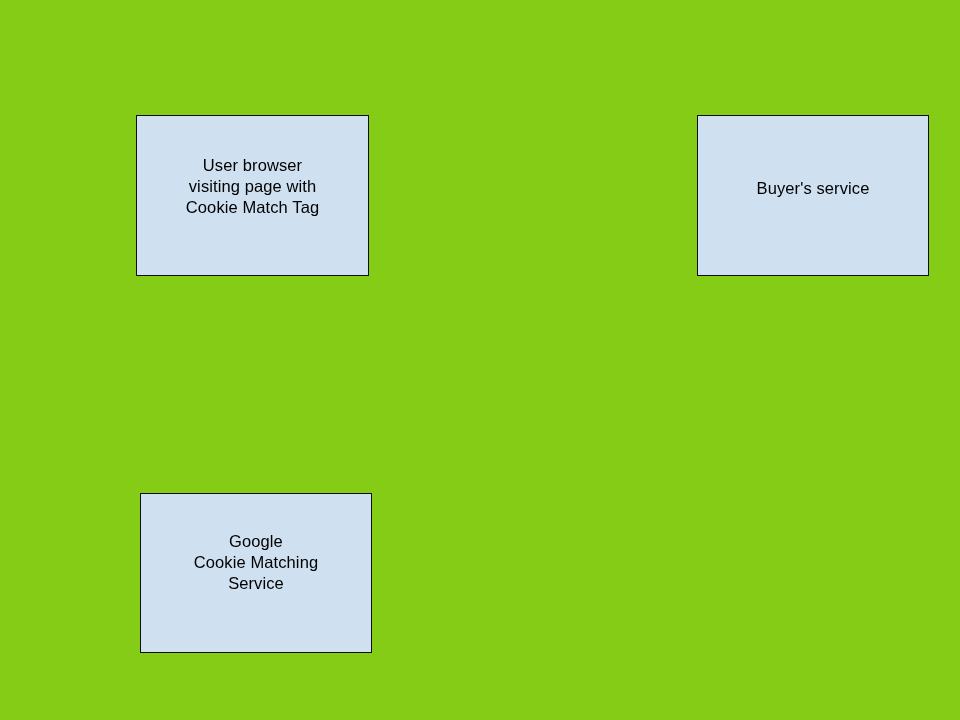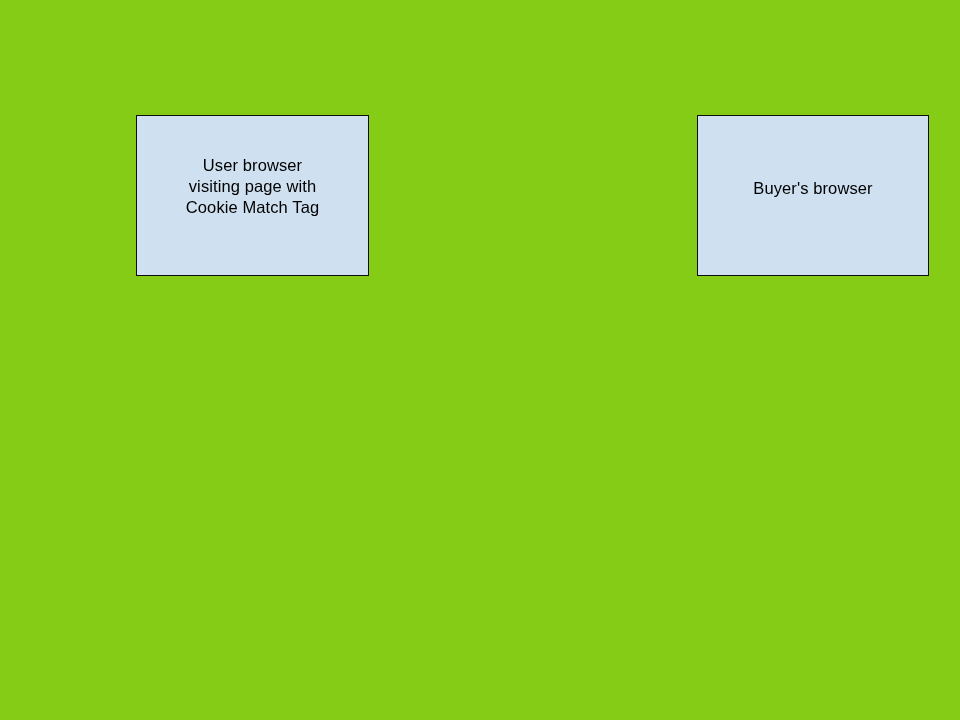--- a/index.html
+++ b/index.html
@@ -73,17 +73,22 @@
 
 <div id="canvas">
 
   <div class="node" id="node-user-browser">
     <span class="node-label">User browser
 visiting page with
 Cookie Match Tag</span>
   </div>
 
   <div class="node" id="node-buyers-service">
-    <span class="node-label">Buyer's browser</span>
+    <span class="node-label">Buyer's service</span>
   </div>
 
+  <div class="node" id="node-google-cookie-matching">
+    <span class="node-label">Google
+Cookie Matching
+Service</span>
+  </div>
 
 </div>
 
 </body></html>

